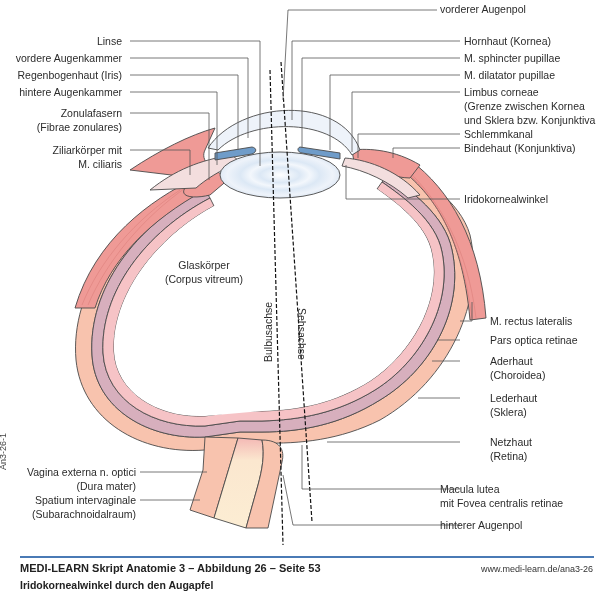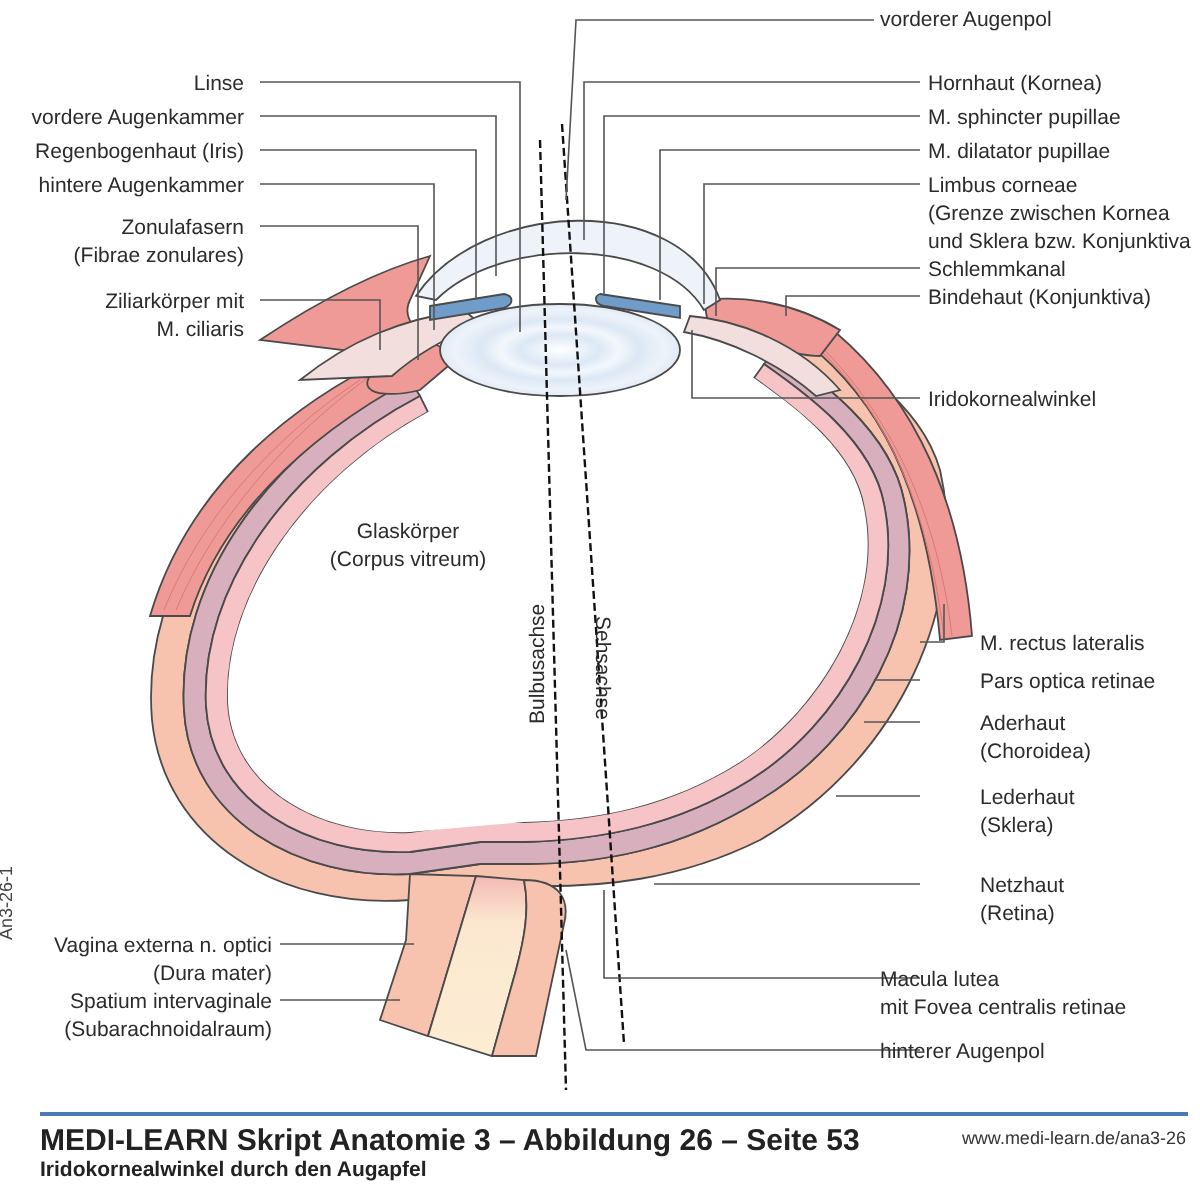--- a/index.html
+++ b/index.html
@@ -3,21 +3,21 @@
 <meta charset="utf-8">
 <style>
   html, body { margin: 0; padding: 0; background: #ffffff; }
   body { width: 600px; height: 595px; position: relative; overflow: hidden; font-family: "Liberation Sans", sans-serif; }
   #diagram { position: absolute; left: 0; top: 0; width: 600px; height: 595px; }
   .lbl { font-family: "Liberation Sans", sans-serif; font-size: 10.5px; fill: #2b2b2b; }
   .lbl-c { font-family: "Liberation Sans", sans-serif; font-size: 10.5px; fill: #2b2b2b; text-anchor: middle; }
   .lead { stroke: #555; stroke-width: 0.8; fill: none; }
   .ol { stroke: #4a4a4a; stroke-width: 0.9; }
   .footer-rule { position: absolute; left: 20px; top: 556px; width: 574px; height: 2px; background: #4a7ab5; }
-  .footer-title { position: absolute; left: 20px; top: 562px; font-size: 15px; font-weight: bold; color: #222; }
+  .footer-title { position: absolute; left: 20px; top: 562px; font-size: 11px; font-weight: bold; color: #222; }
   .footer-sub { position: absolute; left: 20px; top: 579px; font-size: 10.5px; font-weight: bold; color: #222; }
   .footer-url { position: absolute; right: 7px; top: 564px; font-size: 9px; color: #333; }
   .sideid { position: absolute; left: -2px; top: 470px; font-size: 9px; color: #444; transform: rotate(-90deg); transform-origin: left top; white-space: nowrap; }
 </style>
 </head>
 <body>
 
 <svg id="diagram" viewBox="0 0 600 595" xmlns="http://www.w3.org/2000/svg">
   <defs>
     <radialGradient id="lensGrad" cx="50%" cy="50%" r="55%">

